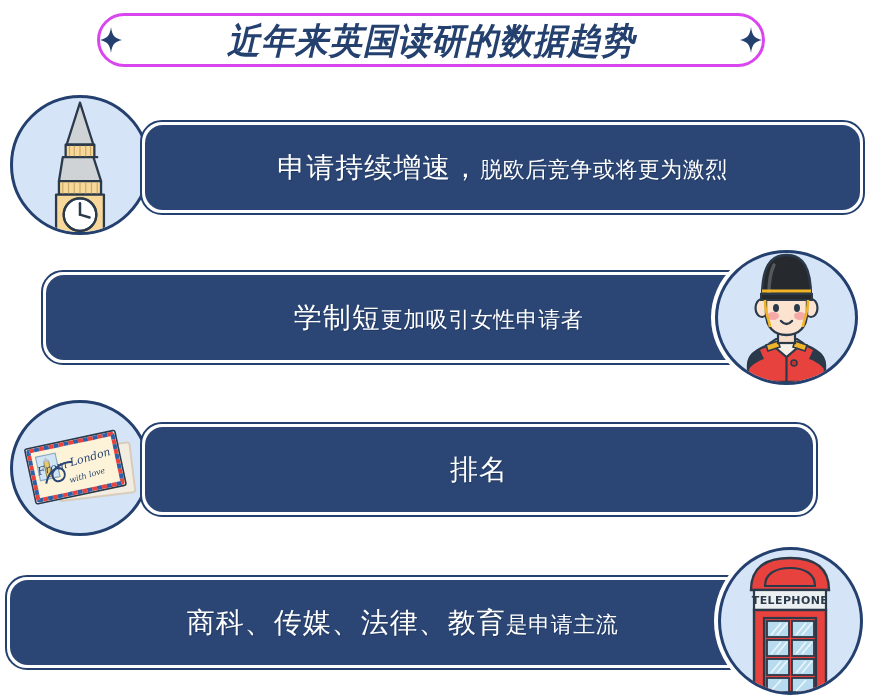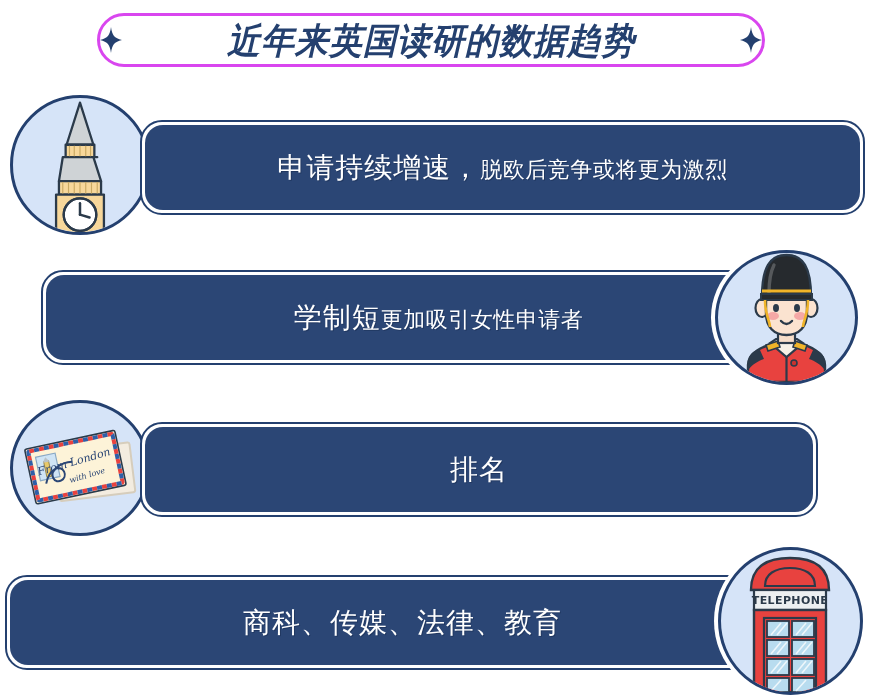--- a/index.html
+++ b/index.html
@@ -267,20 +267,21 @@
     </div>
   </div>
 </div>
 
 <div class="row" id="row-4">
 
   <div class="bar-wrap">
     <div class="bar-inner">
       <span class="bar-label">
         <span class="lead">商科、传媒、法律、教育</span>
+        <span class="tail">是申请主流</span>
       </span>
     </div>
   </div>
 
   <div class="icon-bubble">
     <svg width="139" height="142" viewBox="0 0 139 142">
 
       <path d="M30 40 C30 18 44 8 69 8 C94 8 108 18 108 40 Z" fill="#e8423f" stroke="#2b3a4a" stroke-width="2.4"></path>
       <path d="M44 36 C44 24 54 18 69 18 C84 18 94 24 94 36 Z" fill="none" stroke="#2b3a4a" stroke-width="2.2"></path>
 

